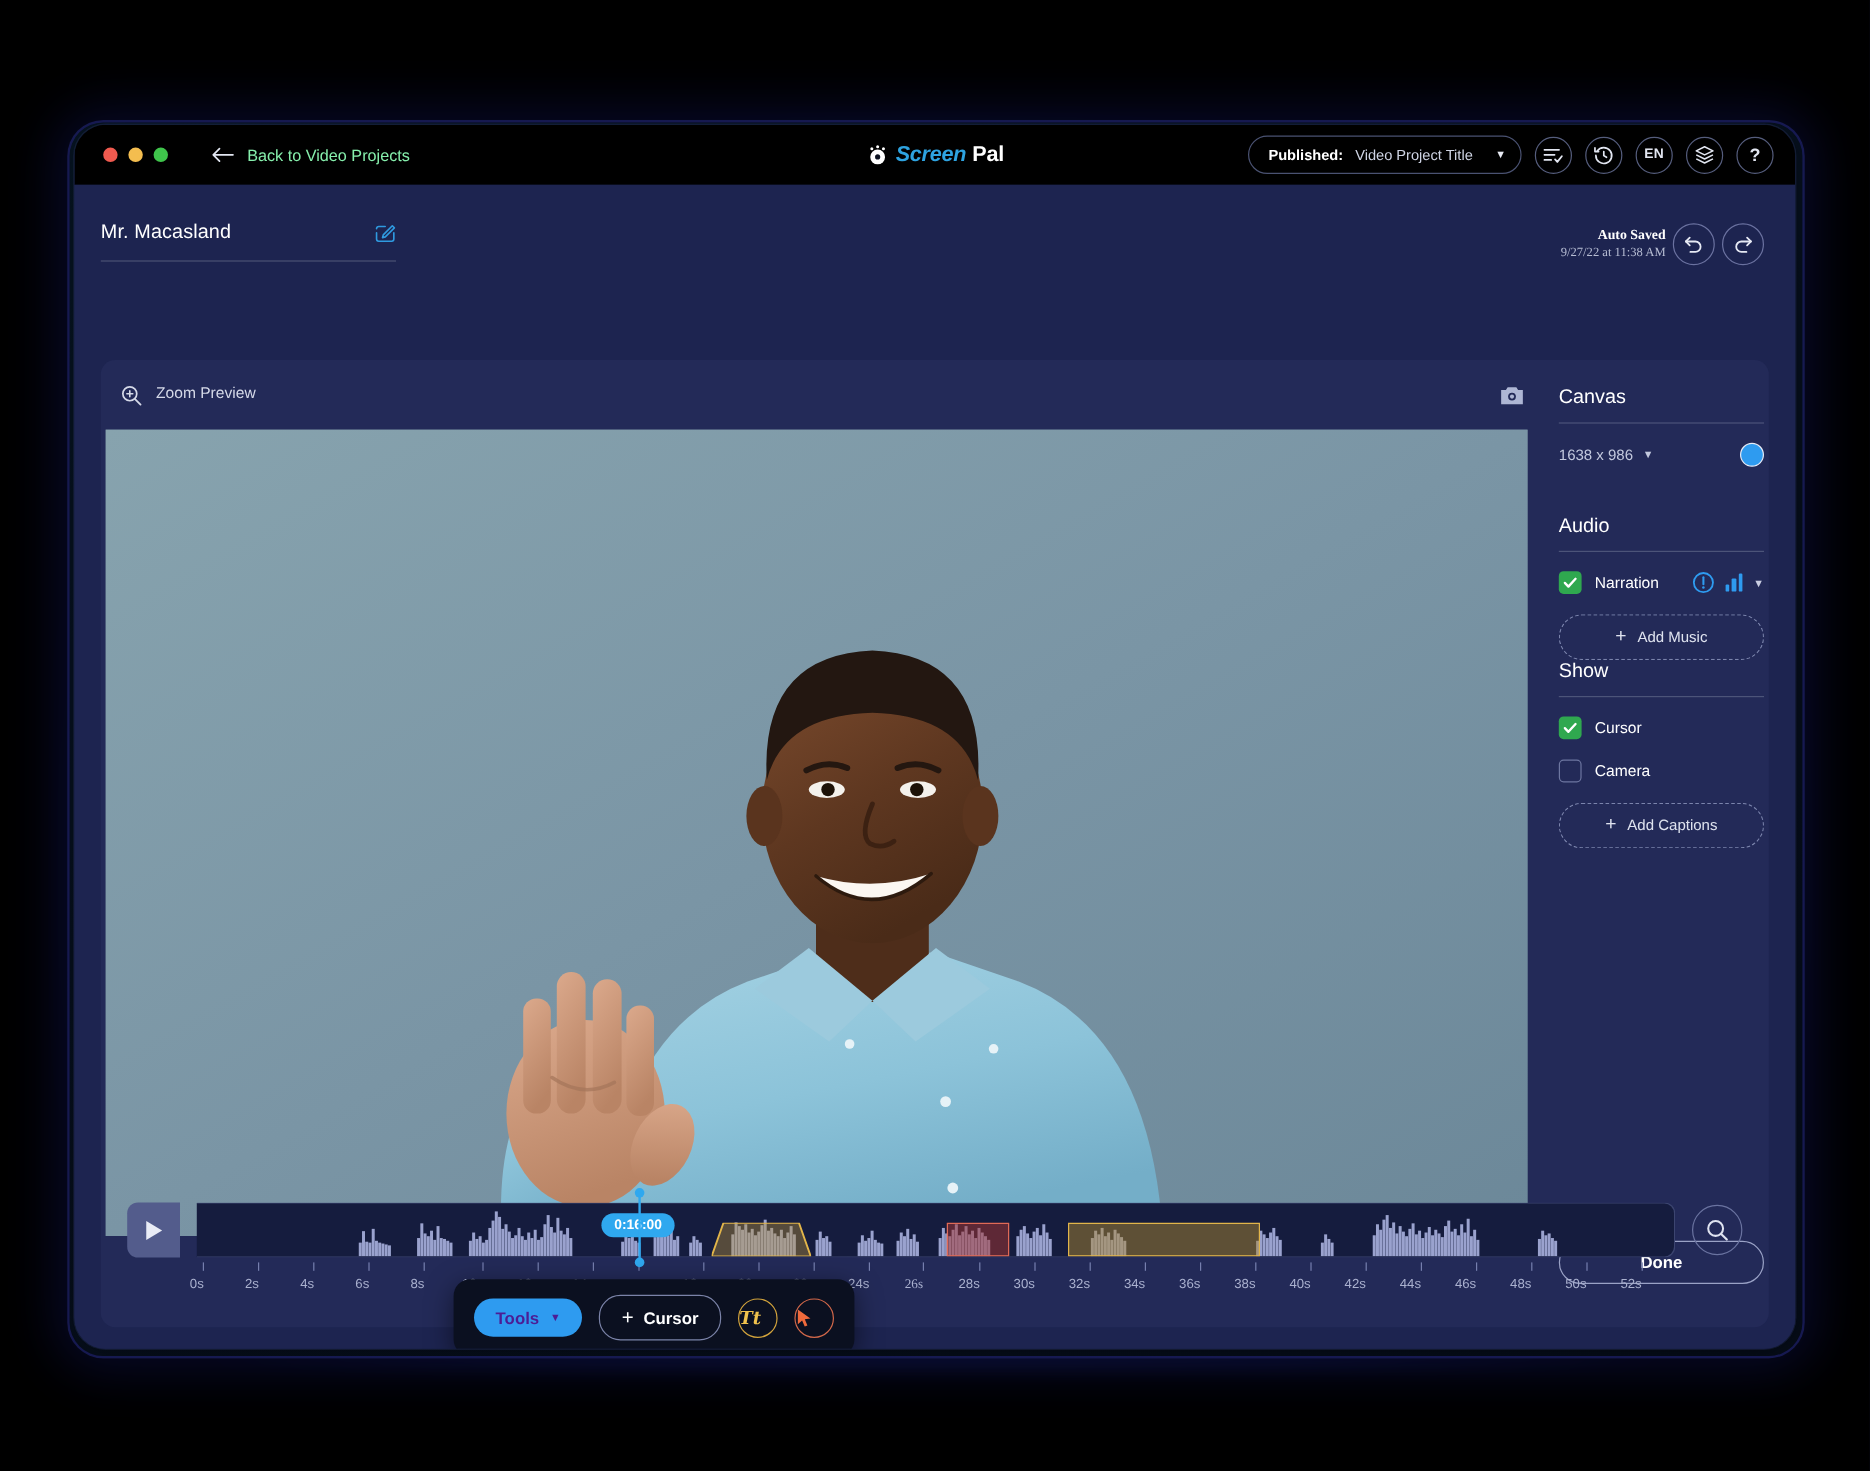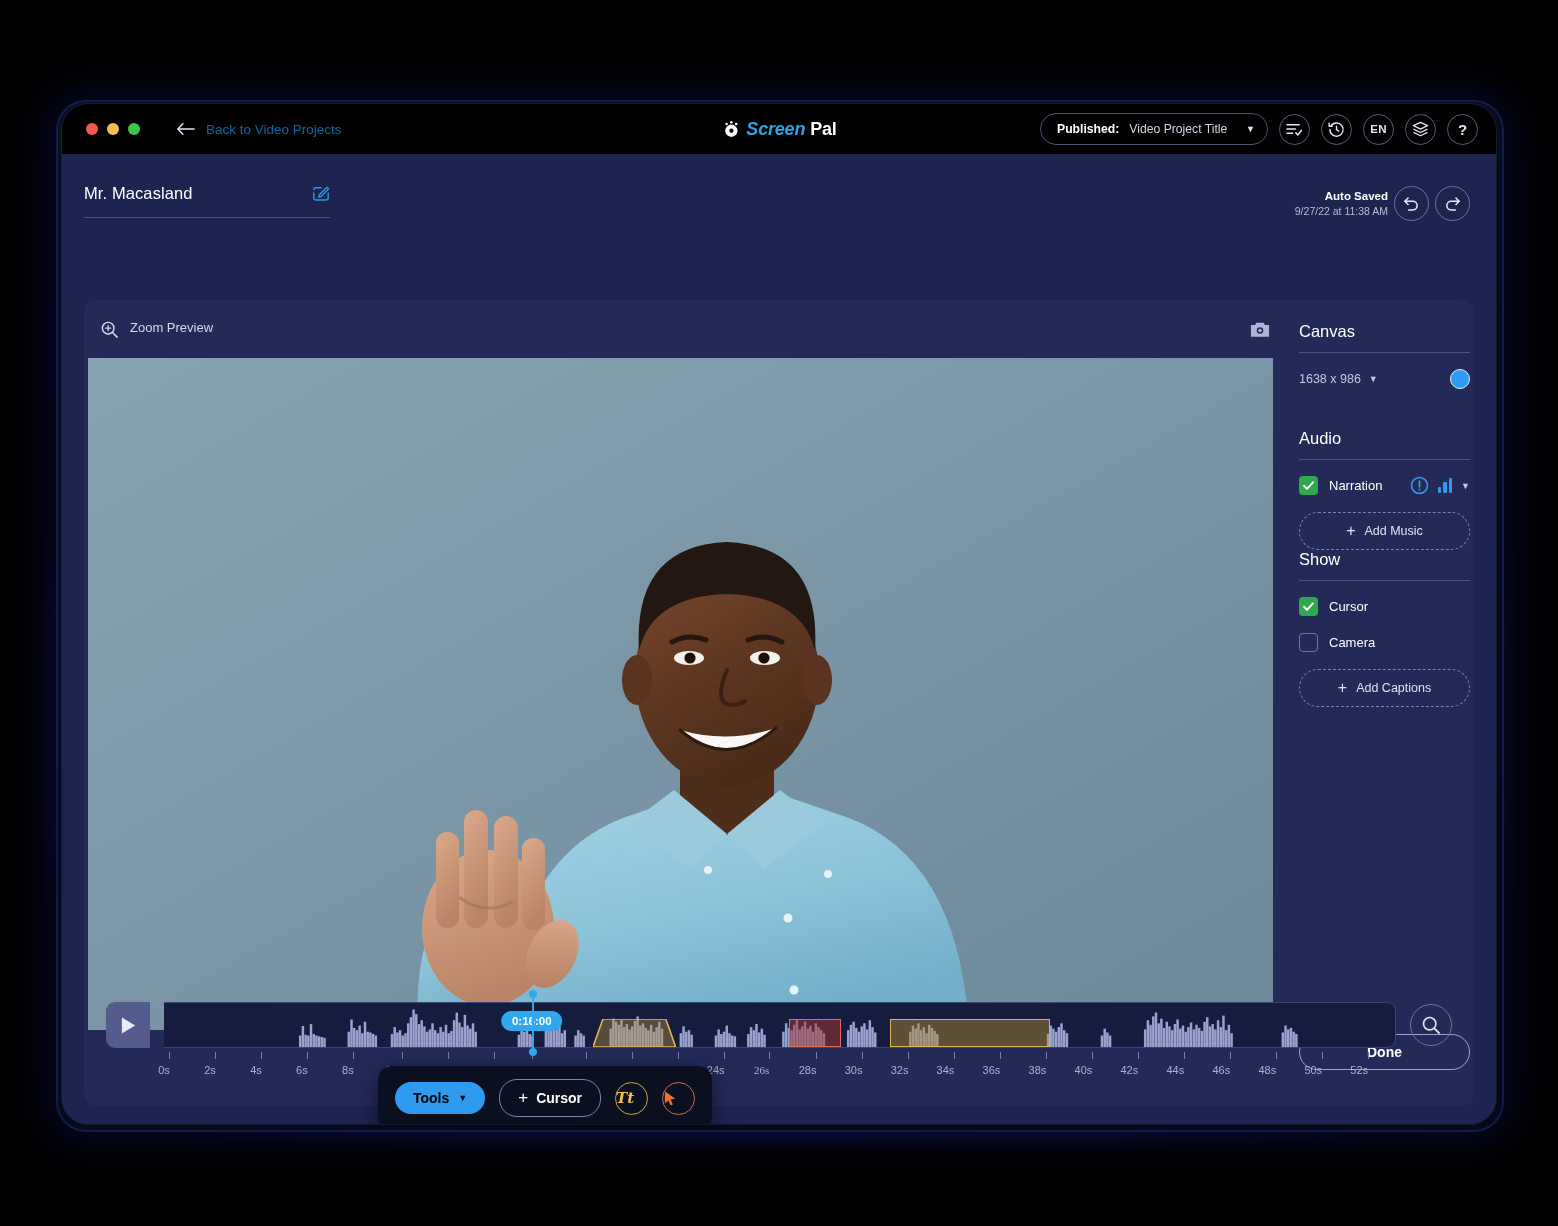--- a/index.html
+++ b/index.html
@@ -42,21 +42,21 @@
     display: flex; align-items: center; padding: 0 18px;
   }
   .traffic { display: flex; gap: 9px; align-items: center; margin-left: 6px; }
   .dot { width: 12px; height: 12px; border-radius: 50%; }
   .dot.red { background: #f05a4f; }
   .dot.yellow { background: #f4bd4f; }
   .dot.green { background: #3fc44b; }
 
   .back-link {
     display: flex; align-items: center; gap: 11px; margin-left: 36px;
-    color: #0369a1; font-size: 13.5px; cursor: pointer;
+    color: #86efac; font-size: 13.5px; cursor: pointer;
   }
   .back-arrow { width: 19px; height: 14px; display: block; }
 
   .brand {
     position: absolute; left: 50%; top: 50%; transform: translate(-50%,-50%);
     display: flex; align-items: center; gap: 5px;
     font-size: 18px; font-weight: bold; letter-spacing: -0.2px;
   }
   .brand .screen { color: #2ea3e0; font-style: italic; }
   .brand .pal { color: #ffffff; }
@@ -82,26 +82,26 @@
   .icon-btn.lang { font-size: 11.5px; font-weight: bold; letter-spacing: 0.3px; }
   .icon-btn.help { font-size: 15px; font-weight: bold; }
 
   
   .body { background: #1d2450; height: 970px; position: relative; }
 
   .projhead {
     display: flex; align-items: flex-start; padding: 30px 26px 0 22px;
   }
   .proj-name-wrap { width: 246px; }
-  .proj-row { display: flex; align-items: flex-start; justify-content: space-between; }
+  .proj-row { display: flex; align-items: center; justify-content: space-between; }
   .proj-name { color: #ffffff; font-size: 16.5px; letter-spacing: 0.1px; }
   .edit-icon { width: 18px; height: 18px; color: #2f9ae0; cursor: pointer; }
   .proj-underline { margin-top: 14px; height: 1px; background: #4b5274; }
 
-  .saved-wrap { margin-left: auto; display: flex; align-items: center; gap: 6px; padding-top: 2px; }
+  .saved-wrap { margin-left: auto; display: flex; align-items: center; gap: 6px; padding-top: 2px; font-family: Liberation Serif, serif; }
   .saved-text { text-align: right; line-height: 1.35; }
   .saved-title { color: #ffffff; font-size: 11.5px; font-weight: bold; }
   .saved-date { color: #b7bdd3; font-size: 10.5px; }
   .round-btn {
     width: 35px; height: 35px; border-radius: 50%; border: 1px solid #6b7characters;
     border: 1px solid #6b72a0; display:flex; align-items:center; justify-content:center;
     color: #e6e9f3; cursor: pointer;
   }
 
   
@@ -142,21 +142,21 @@
   
   .toolsbar {
     position: absolute; left: 294px; bottom: -24px;
     display: flex; align-items: center; gap: 14px;
     background: #0b1020; border-radius: 14px; padding: 13px 17px;
     box-shadow: 0 6px 22px rgba(0,0,0,0.5);
     z-index: 5;
   }
   .tools-pill {
     display: flex; align-items: center; gap: 9px;
-    background: #2e9bf0; color: #000000; font-size: 14px; font-weight: bold;
+    background: #2e9bf0; color: #4c1d95; font-size: 14px; font-weight: bold;
     border-radius: 18px; padding: 8px 18px; cursor: pointer;
   }
   .tools-pill .caret { font-size: 9px; }
   .arrow-btn {
     display: flex; align-items: center; gap: 8px;
     border: 1px solid #7b83a8; border-radius: 18px; padding: 8px 18px;
     color: #ffffff; font-size: 14px; font-weight: bold; cursor: pointer;
   }
   .arrow-btn .plus { font-size: 17px; font-weight: normal; }
   .circ-tool {

